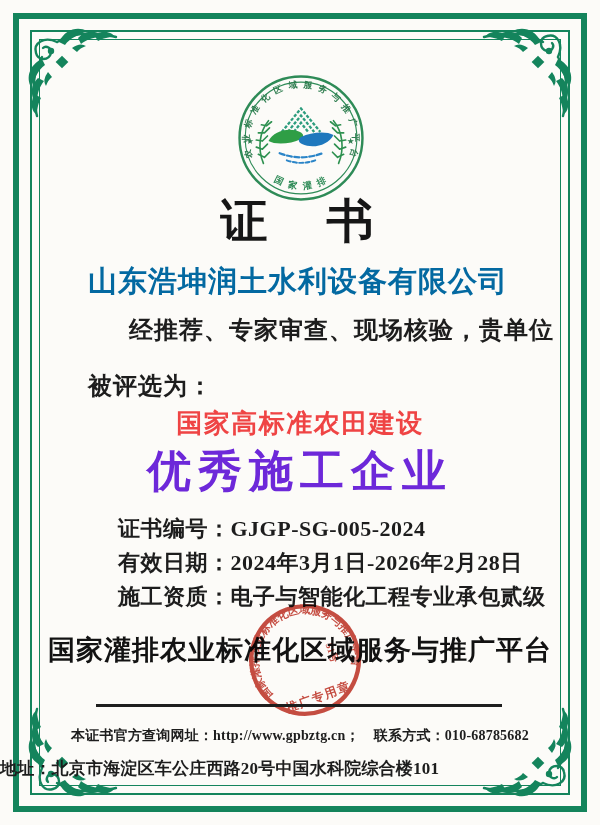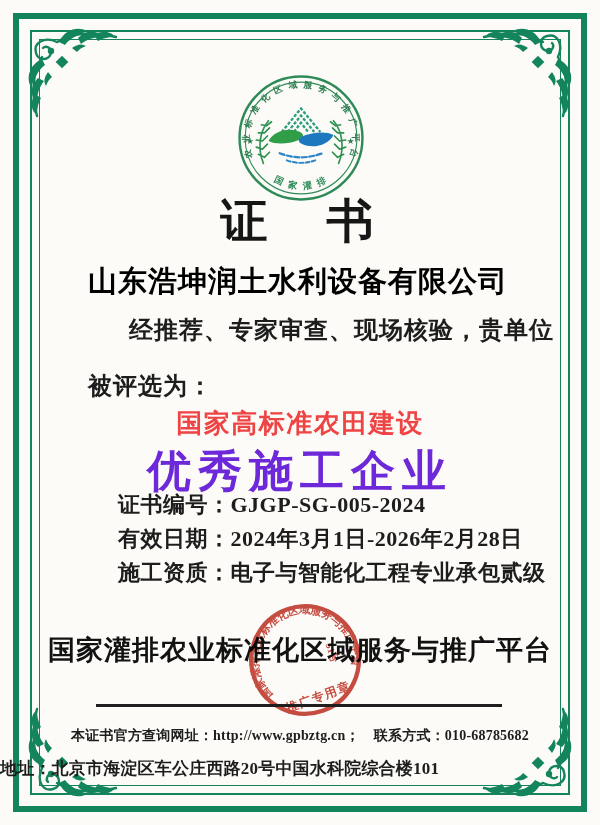--- a/index.html
+++ b/index.html
@@ -29,33 +29,33 @@
   
   .emblem{left:237px;top:74px;width:128px;height:128px;}
   
   .title{
     left:0;top:190px;width:100%;text-align:center;
     font-size:47px;font-weight:bold;letter-spacing:6px;color:#161616;
   }
   .recipient{
     left:88px;top:262px;
     font-family:"Liberation Sans","DejaVu Sans",sans-serif;
-    font-size:29px;font-weight:900;letter-spacing:1px;color:#000000;
+    font-size:29px;font-weight:900;letter-spacing:1px;color:#0369a1;
   }
   .body1{left:129px;top:314px;font-size:24px;font-weight:600;letter-spacing:1px;}
   .body2{left:88px;top:354px;font-size:24px;font-weight:600;letter-spacing:1px;margin-top:16px;}
   .category{
     left:0;top:406px;width:100%;text-align:center;
     font-size:26px;font-weight:800;letter-spacing:1.5px;color:#ef4444;
   }
   .honor{
     left:0;top:442px;width:100%;text-align:center;
     font-size:44px;font-weight:800;letter-spacing:7px;color:#6d28d9;
   }
-  .details{left:118px;top:488px;font-size:22px;font-weight:700;}
+  .details{left:118px;top:512px;font-size:22px;font-weight:700;}
   .details .row{height:34px;line-height:34px;letter-spacing:0.5px;white-space:nowrap;}
   .details .val{letter-spacing:0.5px;}
   .issuer{
     left:0;top:632px;width:100%;text-align:center;
     font-size:27px;font-weight:800;letter-spacing:1px;color:#121212;
   }
   .seal{
     left:239px;top:594px;width:132px;height:132px;
     opacity:0.88;mix-blend-mode:multiply;
   }

